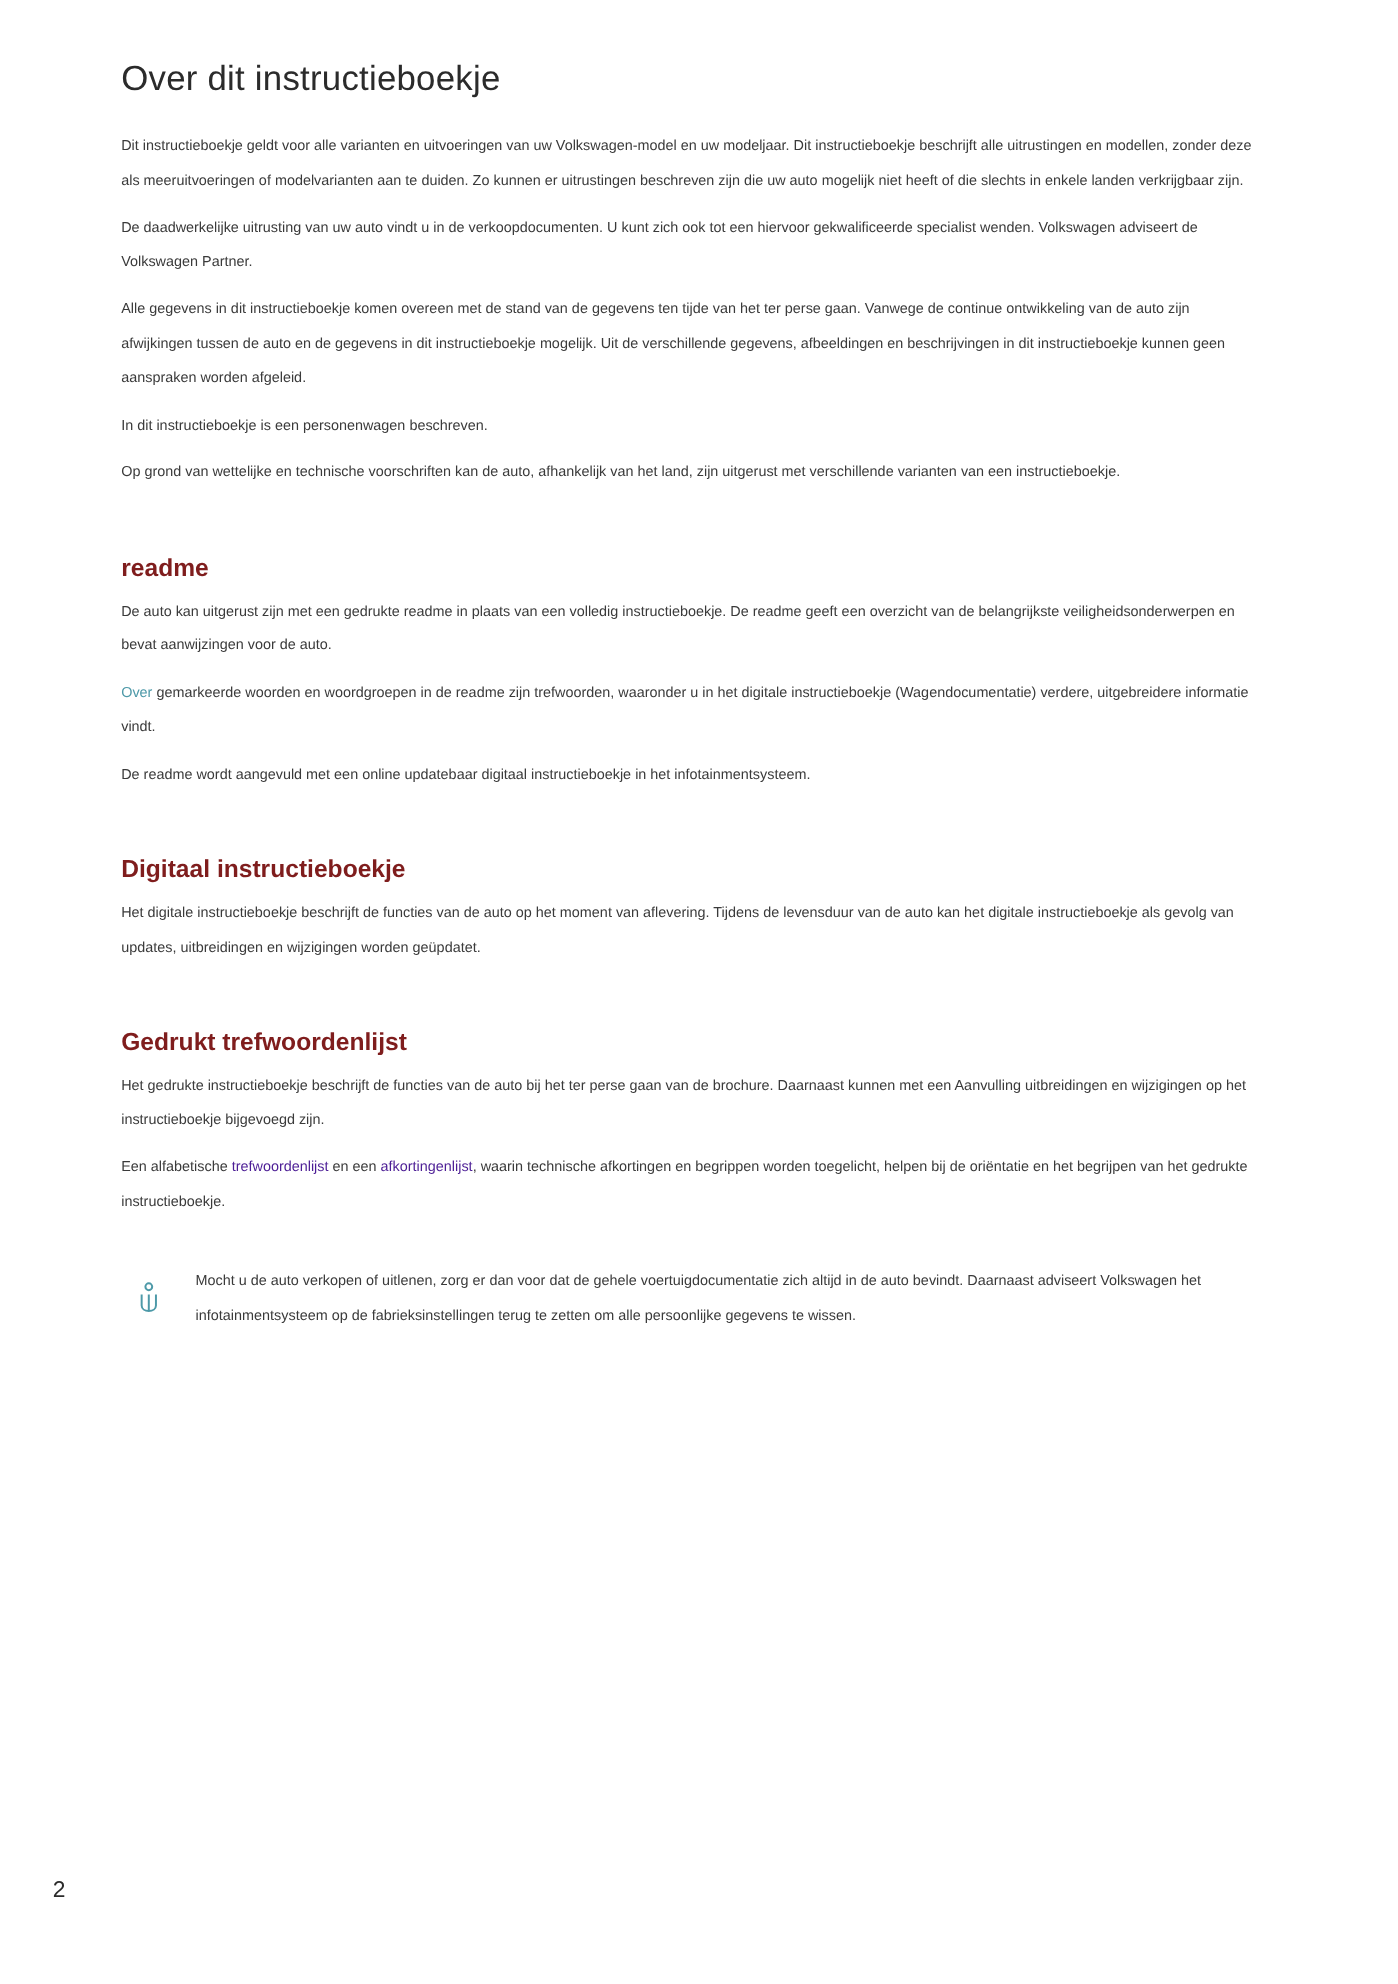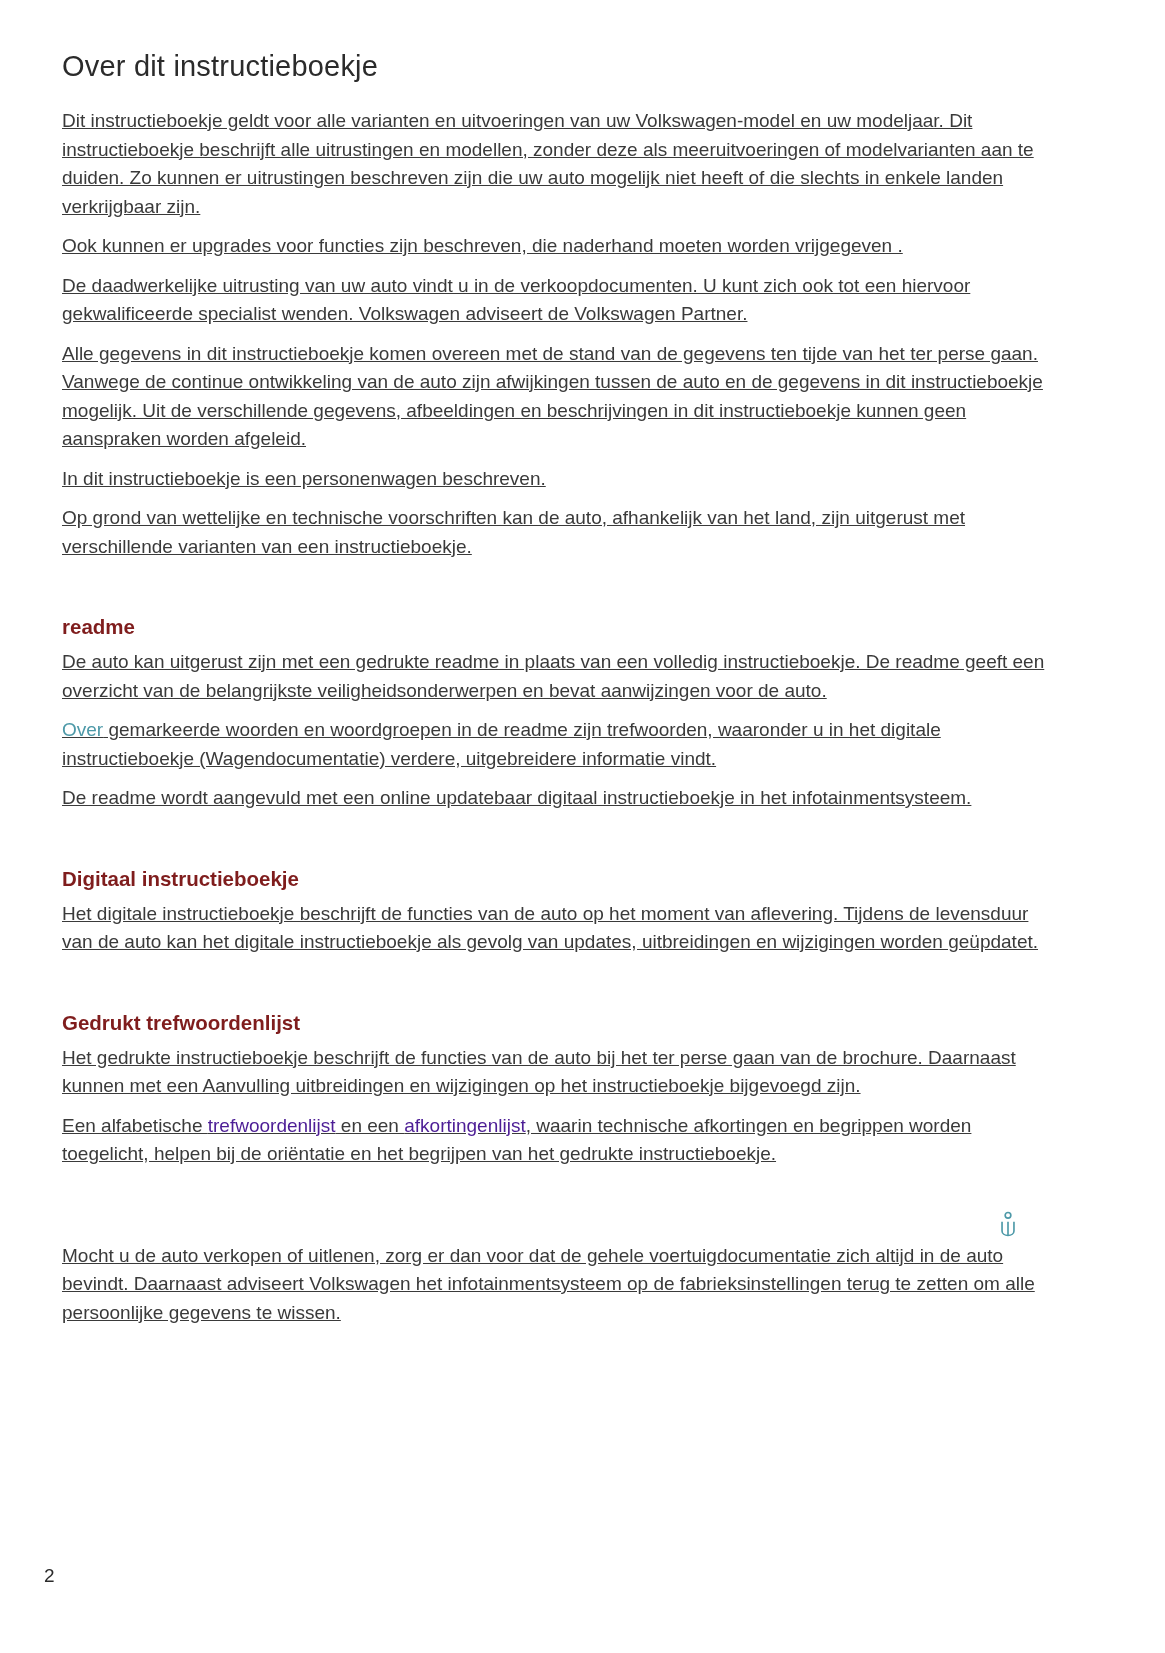--- a/index.html
+++ b/index.html
@@ -7,49 +7,48 @@
   body {
     width: 1165px;
     height: 1653px;
     position: relative;
     font-family: "Liberation Sans", sans-serif;
     color: #3a3a3a;
     overflow: hidden;
   }
   .content {
     padding: 50px 118px 0 62px;
+    margin-left: 39px;
   }
   h1.page-title {
     font-size: 29px;
     font-weight: 400;
     color: #2b2b2b;
     letter-spacing: 0.2px;
     margin-bottom: 24px;
   }
   p.body {
-    font-size: 19px;
+    font-size: 12px;
     line-height: 28.5px;
     margin-bottom: 11px;
     color: #3a3a3a;
-    text-decoration: underline;
   }
   h2.section-heading {
     font-size: 20.5px;
     font-weight: 700;
     color: #7f1d1d;
     margin-top: 54px;
     margin-bottom: 9px;
   }
   .accent { color: #4d99a8; }
   a.ref-link { color: #4c1d95; text-decoration: none; cursor: pointer; }
   .note {
     display: flex;
-    align-items: flex-end;
+    align-items: center;
     margin-top: 38px;
-    flex-direction: column;
   }
   .note-icon-wrap {
     flex: 0 0 auto;
     width: 26px;
     margin-left: 12px;
     margin-right: 24px;
     padding-top: 3px;
     color: #4d99a8;
   }
   .note p.body { margin-bottom: 0; }
@@ -62,21 +61,20 @@
   }
 </style>
 </head>
 <body>
 
 <div class="content">
 
   <h1 class="page-title">Over dit instructieboekje</h1>
 
   <p class="body">Dit instructieboekje geldt voor alle varianten en uitvoeringen van uw Volkswagen-model en uw modeljaar. Dit instructieboekje beschrijft alle uitrustingen en modellen, zonder deze als meeruitvoeringen of modelvarianten aan te duiden. Zo kunnen er uitrustingen beschreven zijn die uw auto mogelijk niet heeft of die slechts in enkele landen verkrijgbaar zijn.</p>
-  <p class="body">Ook kunnen er upgrades voor functies zijn beschreven, die naderhand moeten worden vrijgegeven .</p>
   <p class="body">De daadwerkelijke uitrusting van uw auto vindt u in de verkoopdocumenten. U kunt zich ook tot een hiervoor gekwalificeerde specialist wenden. Volkswagen adviseert de Volkswagen Partner.</p>
   <p class="body">Alle gegevens in dit instructieboekje komen overeen met de stand van de gegevens ten tijde van het ter perse gaan. Vanwege de continue ontwikkeling van de auto zijn afwijkingen tussen de auto en de gegevens in dit instructieboekje mogelijk. Uit de verschillende gegevens, afbeeldingen en beschrijvingen in dit instructieboekje kunnen geen aanspraken worden afgeleid.</p>
   <p class="body">In dit instructieboekje is een personenwagen beschreven.</p>
   <p class="body">Op grond van wettelijke en technische voorschriften kan de auto, afhankelijk van het land, zijn uitgerust met verschillende varianten van een instructieboekje.</p>
 
   <h2 class="section-heading">readme</h2>
   <p class="body">De auto kan uitgerust zijn met een gedrukte readme in plaats van een volledig instructieboekje. De readme geeft een overzicht van de belangrijkste veiligheidsonderwerpen en bevat aanwijzingen voor de auto.</p>
   <p class="body"><span class="accent">Over</span><span> gemarkeerde woorden en woordgroepen in de readme zijn trefwoorden, waaronder u in het digitale instructieboekje (Wagendocumentatie) verdere, uitgebreidere informatie vindt.</span></p>
   <p class="body">De readme wordt aangevuld met een online updatebaar digitaal instructieboekje in het infotainmentsysteem.</p>
 

